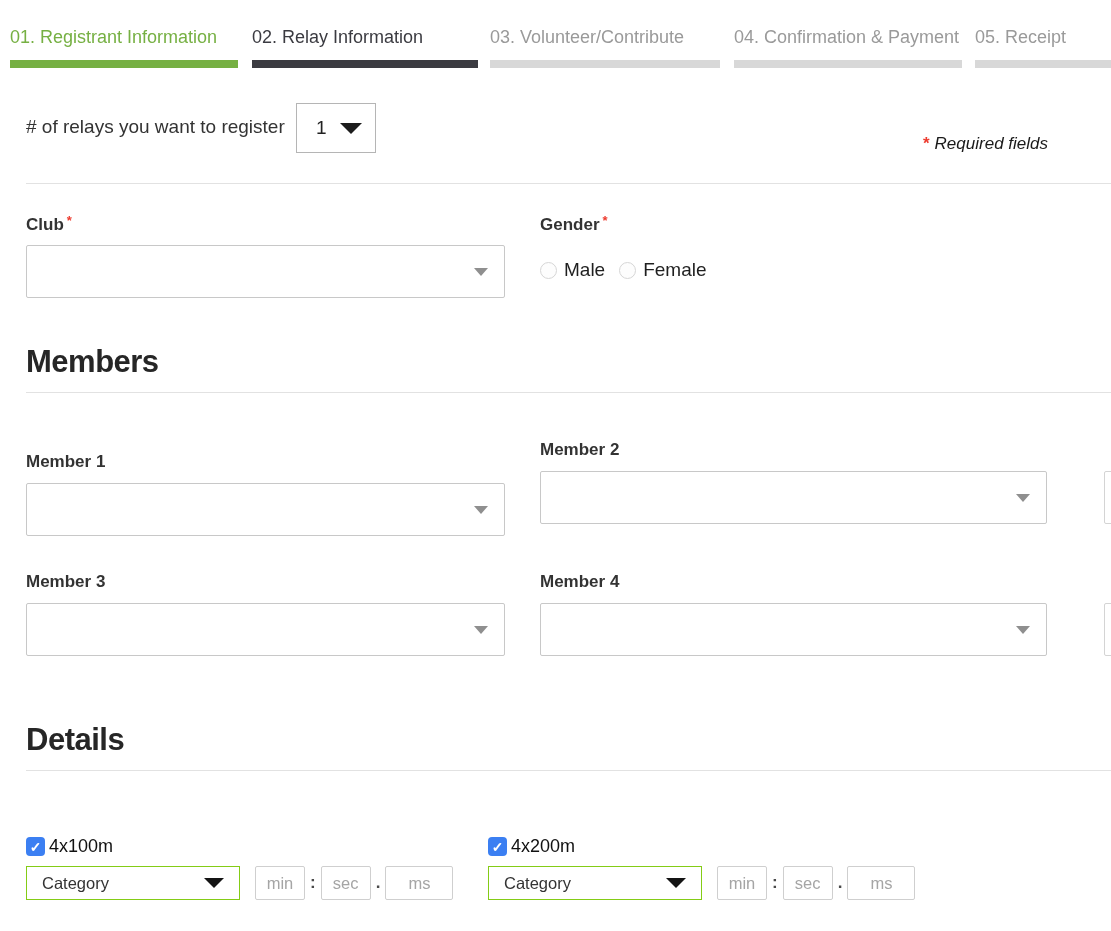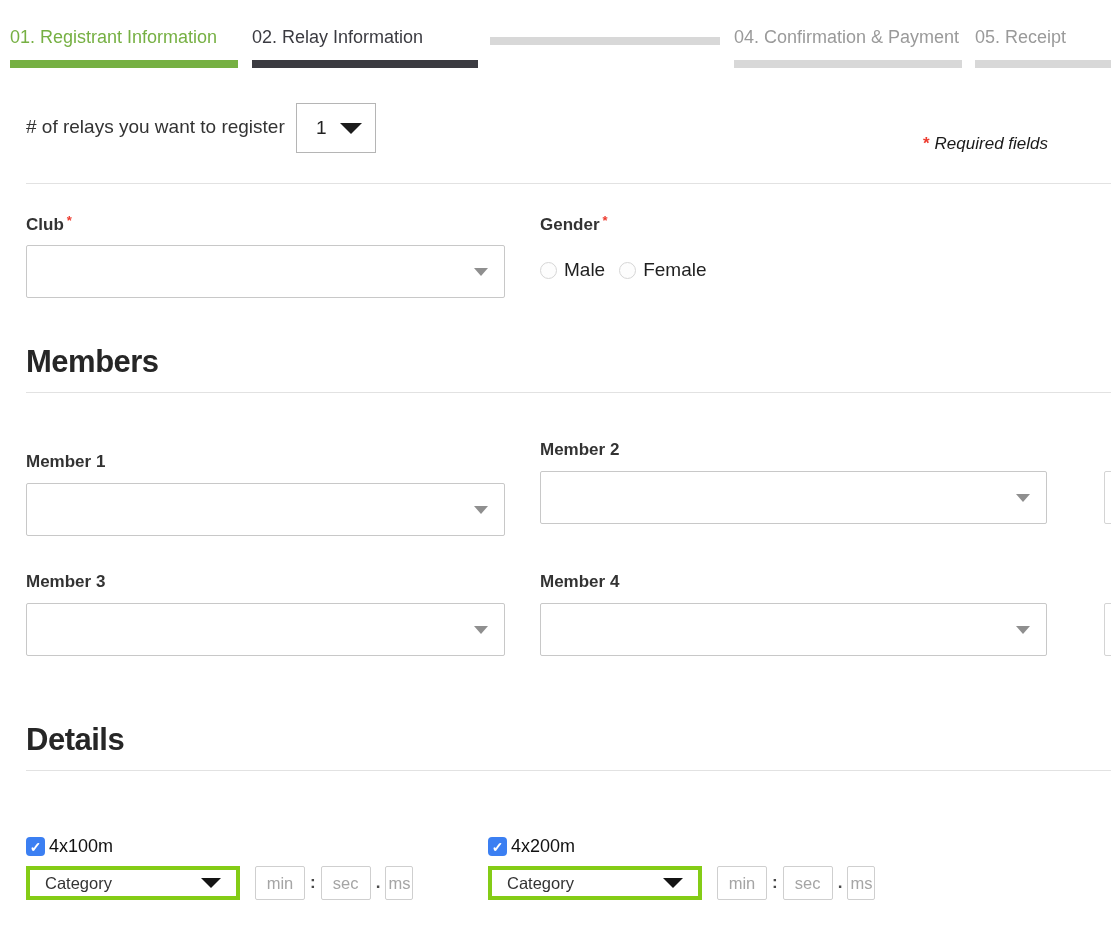--- a/index.html
+++ b/index.html
@@ -71,46 +71,47 @@
   .event-col { position: absolute; top: 836px; }
   .event-head { display: flex; align-items: center; }
   .checkbox {
     width: 19px; height: 19px; border-radius: 4px; background: #3b7ff2;
     display: flex; align-items: center; justify-content: center; cursor: pointer;
   }
   .checkbox .check { color: #fff; font-size: 14px; font-weight: bold; line-height: 1; }
   .event-label { font-size: 18px; color: #111; margin-left: 4px; }
   .event-controls { display: flex; align-items: center; margin-top: 9px; height: 34px; }
   .select-category {
-    width: 214px; height: 34px; border: 4px solid #84cc16; background: #fff; cursor: pointer;
+    width: 214px; height: 34px; border: 1px solid #84cc16; background: #fff; cursor: pointer;
     display: flex; align-items: center; justify-content: space-between; padding: 0 15px;
     font-size: 16.5px; color: #333;
   }
   .caret-dark { width:0; height:0; border-left:10px solid transparent; border-right:10px solid transparent; border-top:10px solid #141414; }
   .time-input {
     width: 50px; height: 34px; border: 1px solid #cfcfcf; border-radius: 2px;
     text-align: center; font-size: 16.5px; color: #a21caf; font-family: inherit; background: #fff;
   }
   .time-input::placeholder { color: #a5a5a5; opacity: 1; }
   .time-input.first { margin-left: 15px; }
-  .time-input.ms { width: 28px; }
+  .time-input.ms { width: 68px; }
   .sep { font-size: 17px; color: #4a4a4a; margin: 0 5px; font-weight: bold; }
 </style>
 </head>
 <body>
 
 <div class="tab state-done" style="left:10px;width:228px">
   <div class="tab-label">01. Registrant Information</div>
   <div class="tab-bar"></div>
 </div>
 <div class="tab state-current" style="left:252px;width:226px">
   <div class="tab-label">02. Relay Information</div>
   <div class="tab-bar"></div>
 </div>
 <div class="tab state-upcoming" style="left:490px;width:230px">
+  <div class="tab-label">03. Volunteer/Contribute</div>
   <div class="tab-bar"></div>
 </div>
 <div class="tab state-upcoming" style="left:734px;width:228px">
   <div class="tab-label">04. Confirmation &amp; Payment</div>
   <div class="tab-bar"></div>
 </div>
 <div class="tab state-upcoming" style="left:975px;width:136px">
   <div class="tab-label">05. Receipt</div>
   <div class="tab-bar"></div>
 </div>

